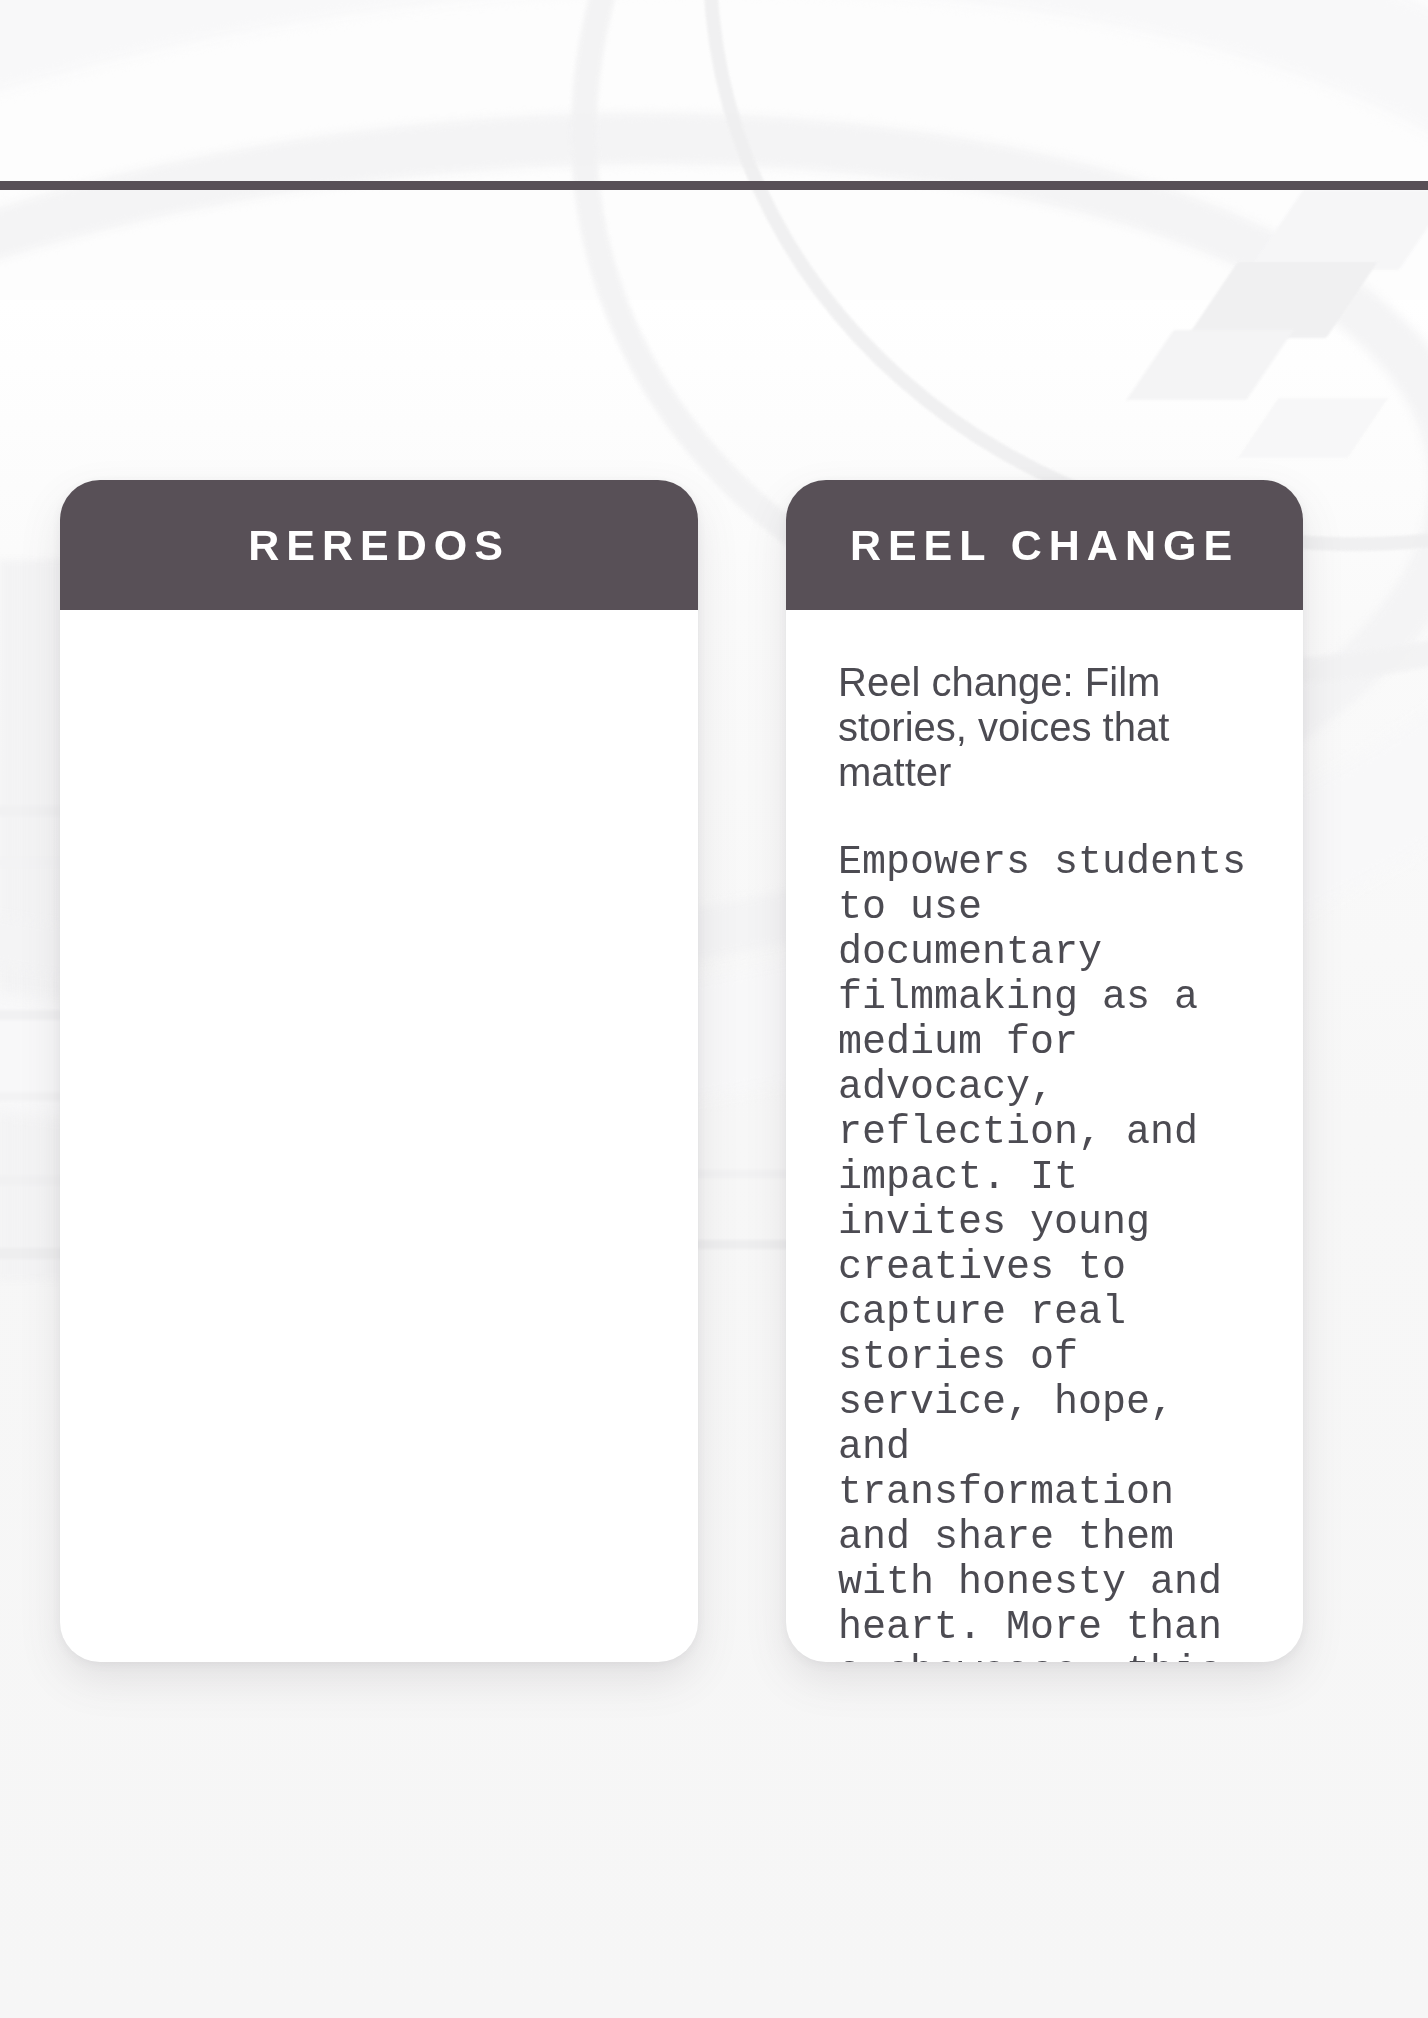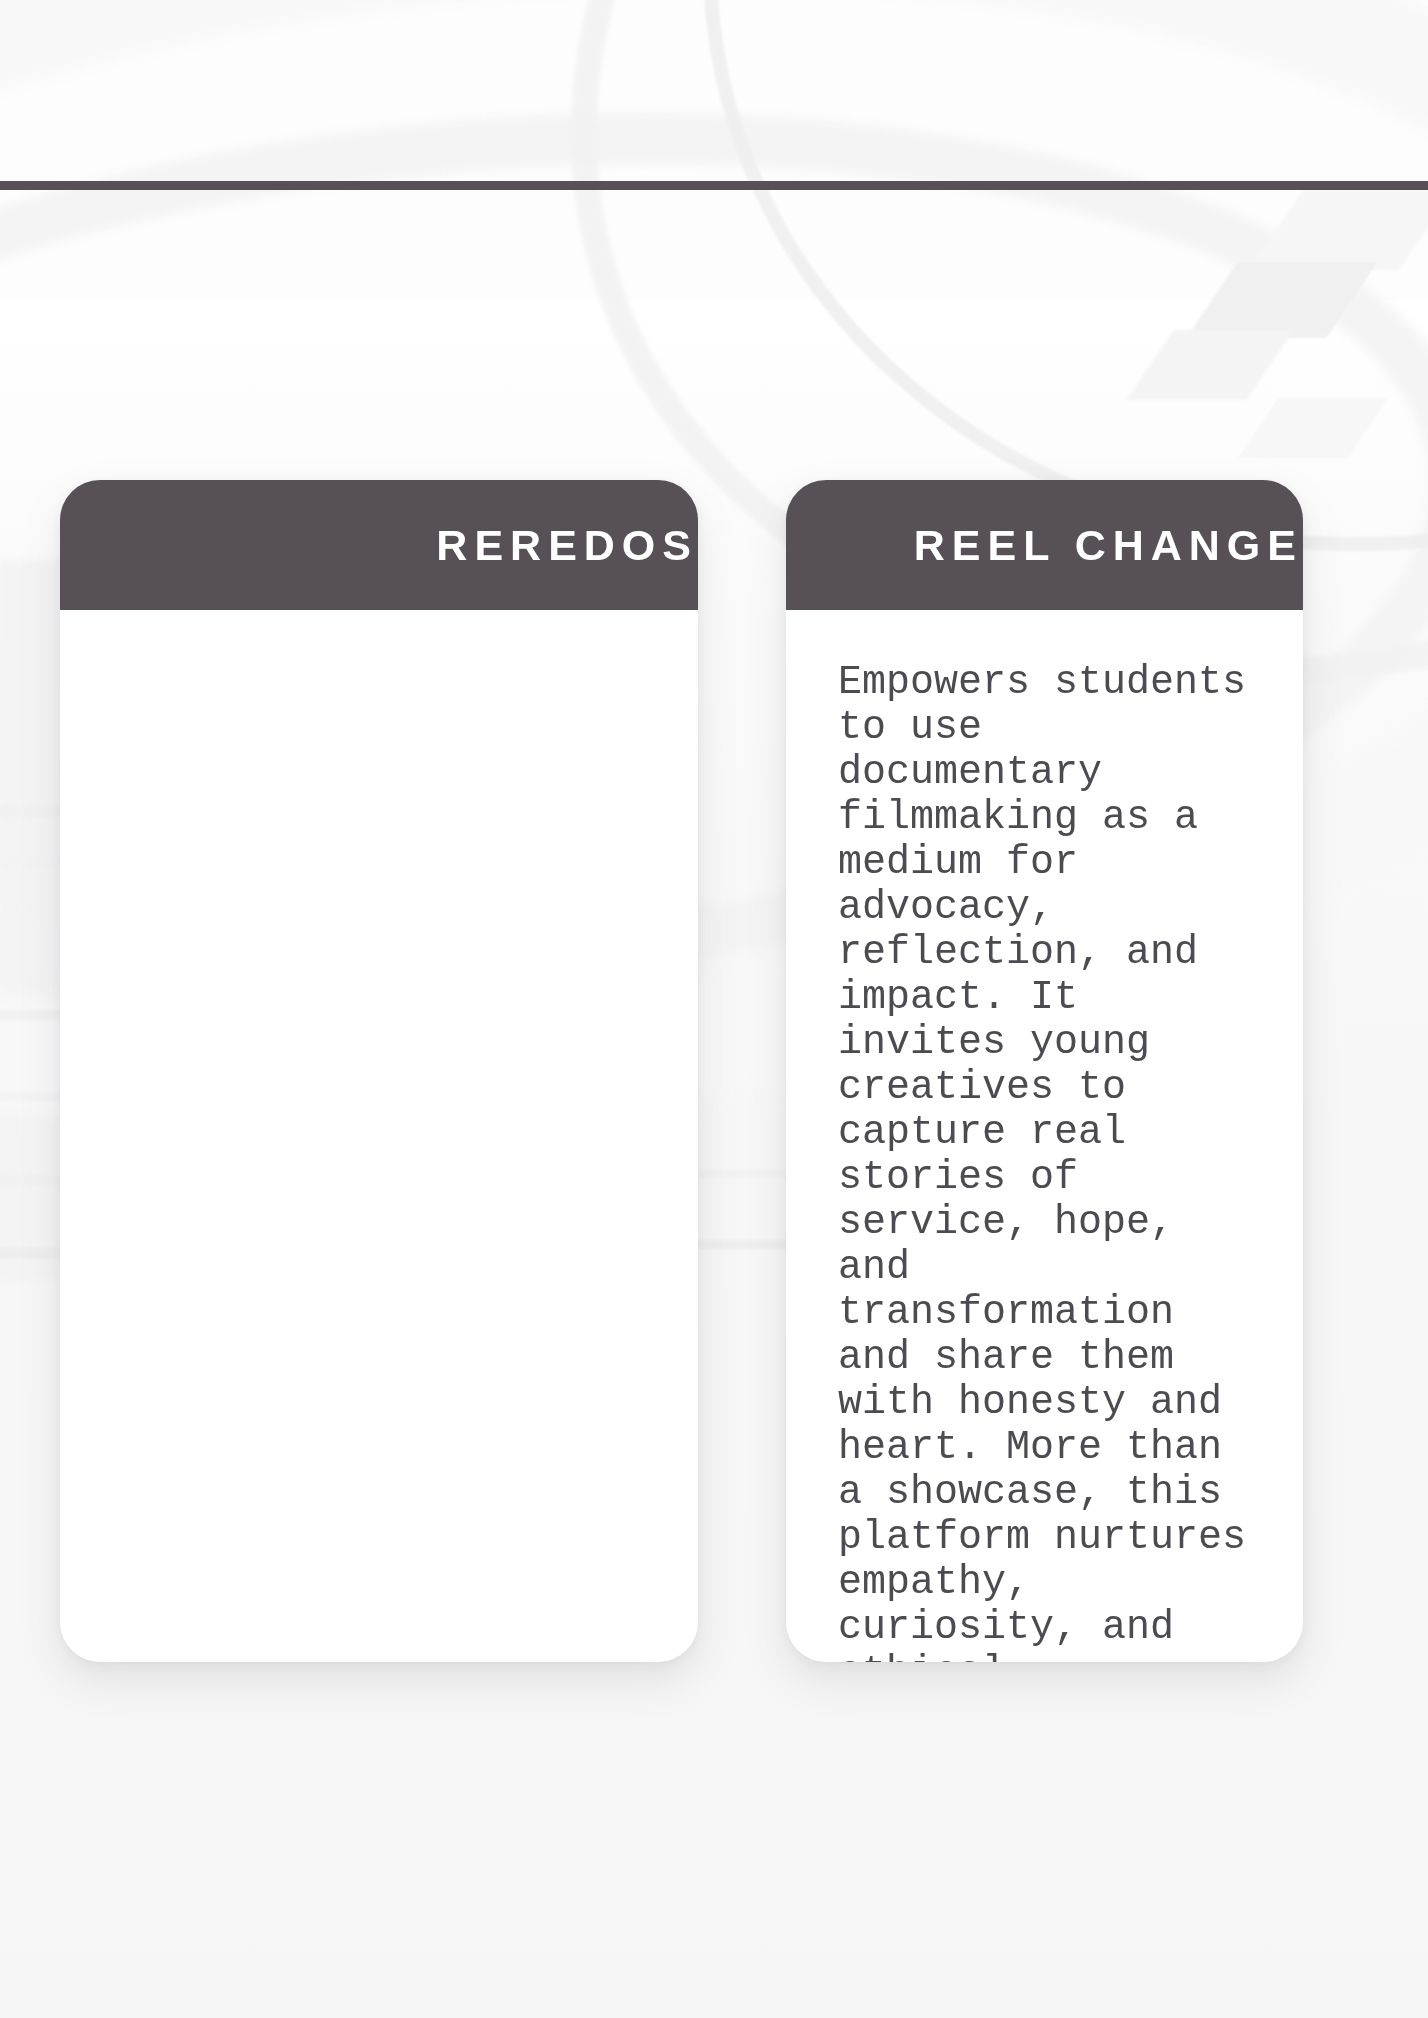--- a/index.html
+++ b/index.html
@@ -149,21 +149,21 @@
                 0 3px 10px rgba(90, 85, 95, 0.07);
     overflow: hidden;
     box-sizing: border-box;
   }
   .card-header {
     background: #585057;
     width: 100%;
     box-sizing: border-box;
     display: flex;
     align-items: center;
-    justify-content: flex-end;
+    justify-content: center;
   }
   .card-title {
     color: #ffffff;
     font-weight: bold;
     font-size: 43px;
     letter-spacing: 7px;
     white-space: nowrap;
     line-height: 1;
   }
   .card-body {
@@ -230,15 +230,16 @@
   </div>
   <div class="card-body">
   </div>
 </div>
 
 <div class="card" id="card-reel-change">
   <div class="card-header">
     <span class="card-title">REEL CHANGE</span>
   </div>
   <div class="card-body">
+    <p class="card-para">Reel change: Film stories, voices that matter</p>
     <p class="card-para">Empowers students to use documentary filmmaking as a medium for advocacy, reflection, and impact. It invites young creatives to capture real stories of service, hope, and transformation and share them with honesty and heart. More than a showcase, this platform nurtures empathy, curiosity, and ethical storytelling.</p>
   </div>
 </div>
 
 </body></html>

